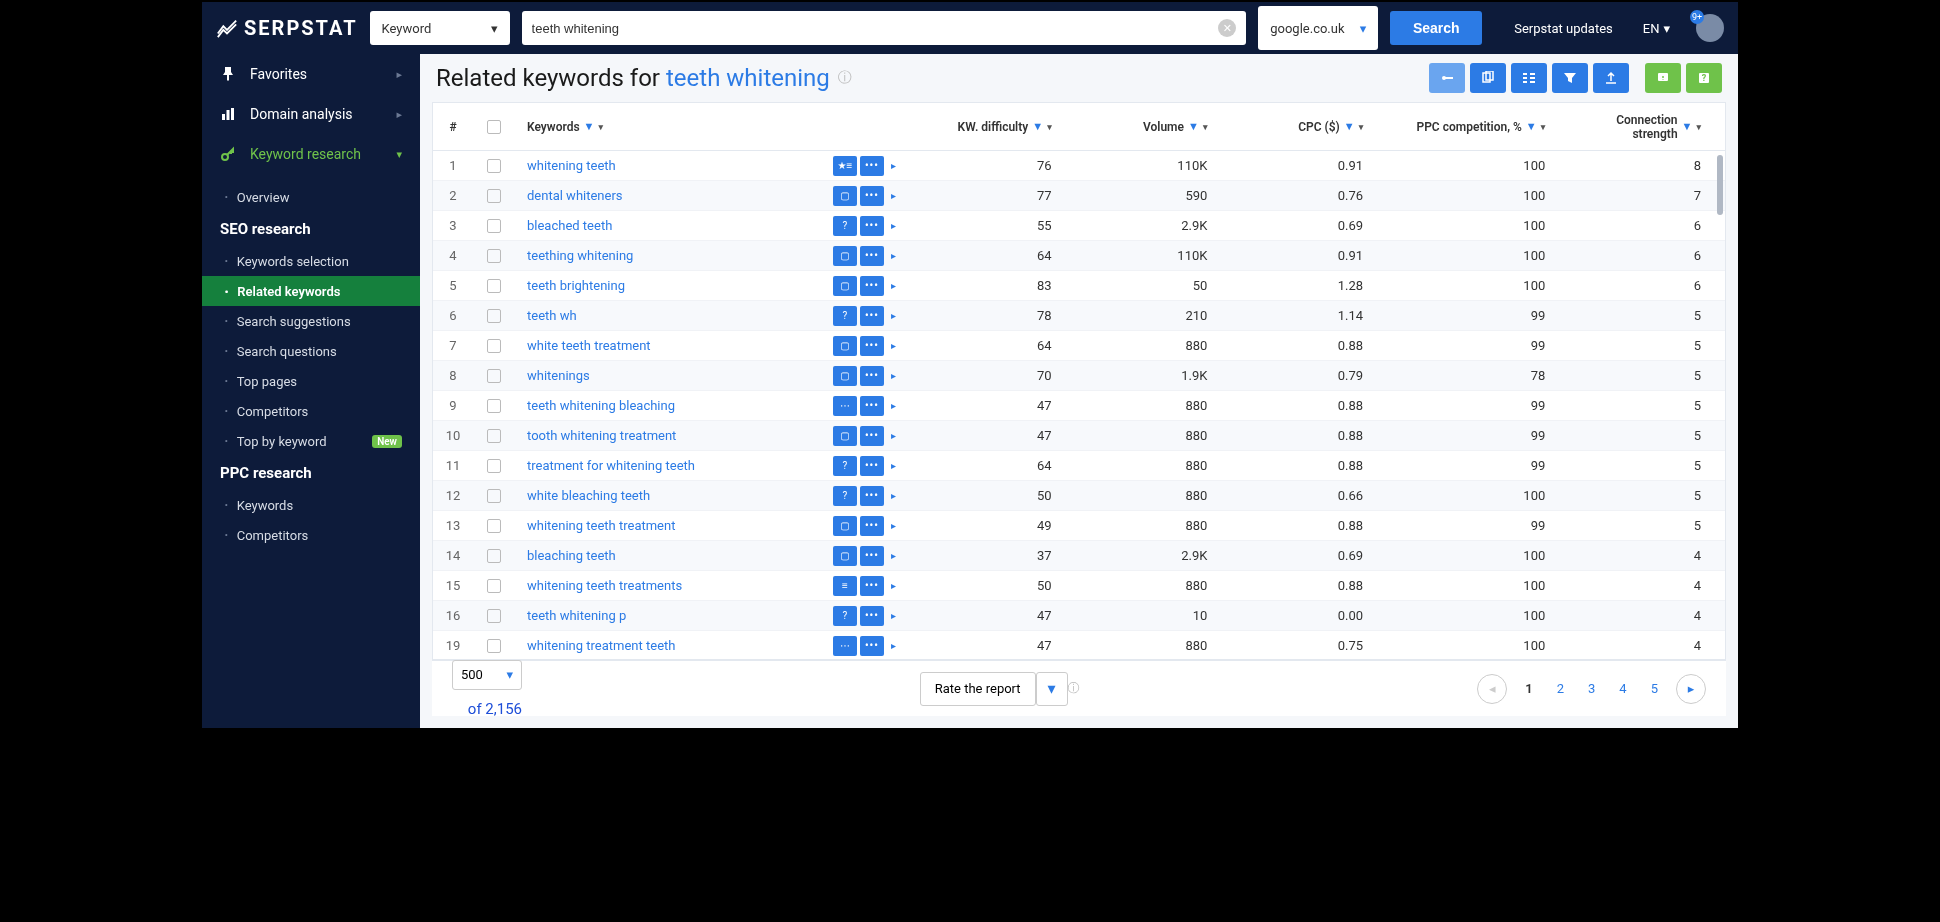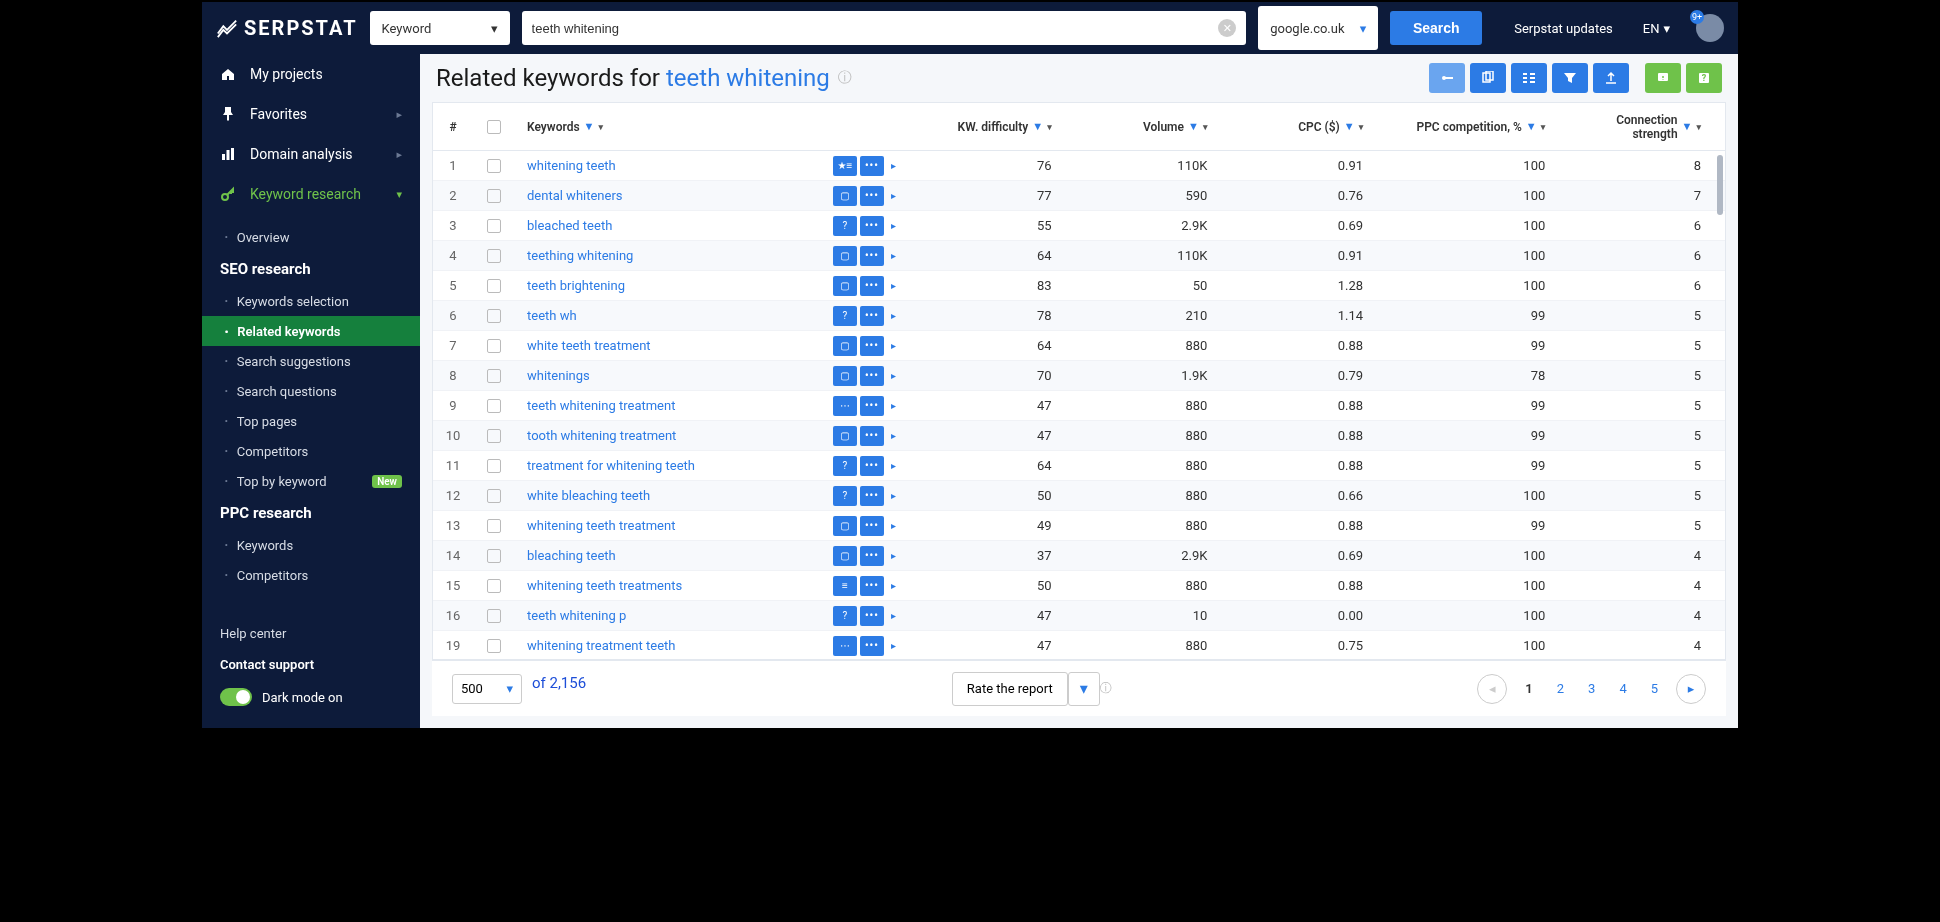--- a/index.html
+++ b/index.html
@@ -66,21 +66,21 @@
 .td.col-num { color: #666; justify-content: center; }
 .td.col-kw { color: #2c7be5; }
 .td.col-kw a { color: #2c7be5; text-decoration: none; }
 .kw-actions { margin-left: auto; display: flex; gap: 3px; align-items: center; }
 .mini-btn { width: 24px; height: 20px; background: #2c7be5; border-radius: 2px; display: flex; align-items: center; justify-content: center; color: #fff; font-size: 10px; cursor: pointer; }
 .mini-btn.dots { letter-spacing: 1px; font-weight: 700; }
 .kw-arrow { color: #2c7be5; font-size: 10px; margin-left: 4px; }
 .td.num { justify-content: flex-end; color: #333; }
 .checkbox { width: 14px; height: 14px; border: 1.5px solid #bbb; border-radius: 2px; cursor: pointer; }
 .footer { height: 56px; display: flex; align-items: center; padding: 0 20px; background: #fff; border-top: 1px solid #e3e8ef; margin: 0 12px 12px 12px; }
-.per-page { display: flex; align-items: flex-start; gap: 10px; }
+.per-page { display: flex; align-items: flex-end; gap: 10px; flex-direction: column; }
 .per-select { width: 70px; height: 30px; border: 1px solid #ccc; border-radius: 3px; display: flex; align-items: center; justify-content: space-between; padding: 0 8px; font-size: 13px; cursor: pointer; }
 .of-total { font-size: 15px; color: #1d4ed8; }
 .rate-wrap { margin: 0 auto; display: flex; align-items: center; }
 .rate-btn { height: 34px; border: 1px solid #ccc; border-radius: 3px; padding: 0 14px; display: flex; align-items: center; font-size: 13px; cursor: pointer; }
 .rate-drop { width: 32px; height: 34px; border: 1px solid #ccc; border-radius: 3px; display: flex; align-items: center; justify-content: center; cursor: pointer; }
 .pagination { display: flex; align-items: center; gap: 6px; }
 .page-btn { width: 30px; height: 30px; border: 1px solid #ccc; border-radius: 50%; display: flex; align-items: center; justify-content: center; font-size: 13px; cursor: pointer; color: #2c7be5; }
 .page-btn.disabled { color: #ccc; cursor: default; }
 .page-num { padding: 0 12px; font-size: 13px; color: #2c7be5; cursor: pointer; }
 .page-num.active { color: #333; font-weight: 600; }
@@ -120,28 +120,20 @@
       <span class="avatar-badge">9+</span>
     </div>
   </div>
 
   <div class="body">
     <div class="sidebar">
       <div id="side-main">
           <div class="side-item">
             <span style="color:#fff">
               <svg width="16" height="16" viewBox="0 0 16 16">
-                <path d="M2 8l6-5 6 5v6H9v-4H7v4H2z" fill="#fff"></path>
-              </svg>
-            </span>
-            <span>My projects</span>
-          </div>
-          <div class="side-item">
-            <span style="color:#fff">
-              <svg width="16" height="16" viewBox="0 0 16 16">
                 <path d="M5 1h6v5l2 3H9v5l-1 1-1-1V9H3l2-3z" fill="#fff"></path>
               </svg>
             </span>
             <span>Favorites</span>
             <span class="chev">▸</span>
           </div>
           <div class="side-item">
             <span style="color:#fff">
               <svg width="16" height="16" viewBox="0 0 16 16">
                 <rect x="2" y="8" width="3" height="6" fill="#fff"></rect>
@@ -192,28 +184,20 @@
           </div>
         <div class="sub-header">PPC research</div>
         <div id="ppc-items">
             <div class="sub-item">
               <span>Keywords</span>
             </div>
             <div class="sub-item">
               <span>Competitors</span>
             </div>
           </div>
-      </div>
-      <div class="side-bottom">
-        <div class="side-link">Help center</div>
-        <div class="side-link" style="font-weight:600;color:#fff">Contact support</div>
-        <div class="dark-toggle">
-          <div class="toggle"></div>
-          <span>Dark mode on</span>
-        </div>
       </div>
     </div>
 
     <div class="main">
       <div class="page-head">
         <div class="page-title">
           <span>Related keywords for </span><span class="kw">teeth whitening</span>
         </div>
         <span class="info-icon">ⓘ</span>
         <div class="head-actions">
@@ -449,21 +433,21 @@
     <div class="td col-cpc num">0.79</div>
     <div class="td col-ppc num">78</div>
     <div class="td col-conn num" style="padding-right:24px">5</div>
   </div>
             <div class="trow">
     <div class="td col-num">9</div>
     <div class="td col-check">
                 <div class="checkbox"></div>
               </div>
     <div class="td col-kw">
-      <a>teeth whitening treatment</a>
+      <a>teeth whitening bleaching</a>
       <span class="kw-actions">
         <span class="mini-btn">⋯</span>
         <span class="mini-btn dots">•••</span>
         <span class="kw-arrow">▸</span>
       </span>
     </div>
     <div class="td col-diff num">47</div>
     <div class="td col-vol num">880</div>
     <div class="td col-cpc num">0.88</div>
     <div class="td col-ppc num">99</div>

